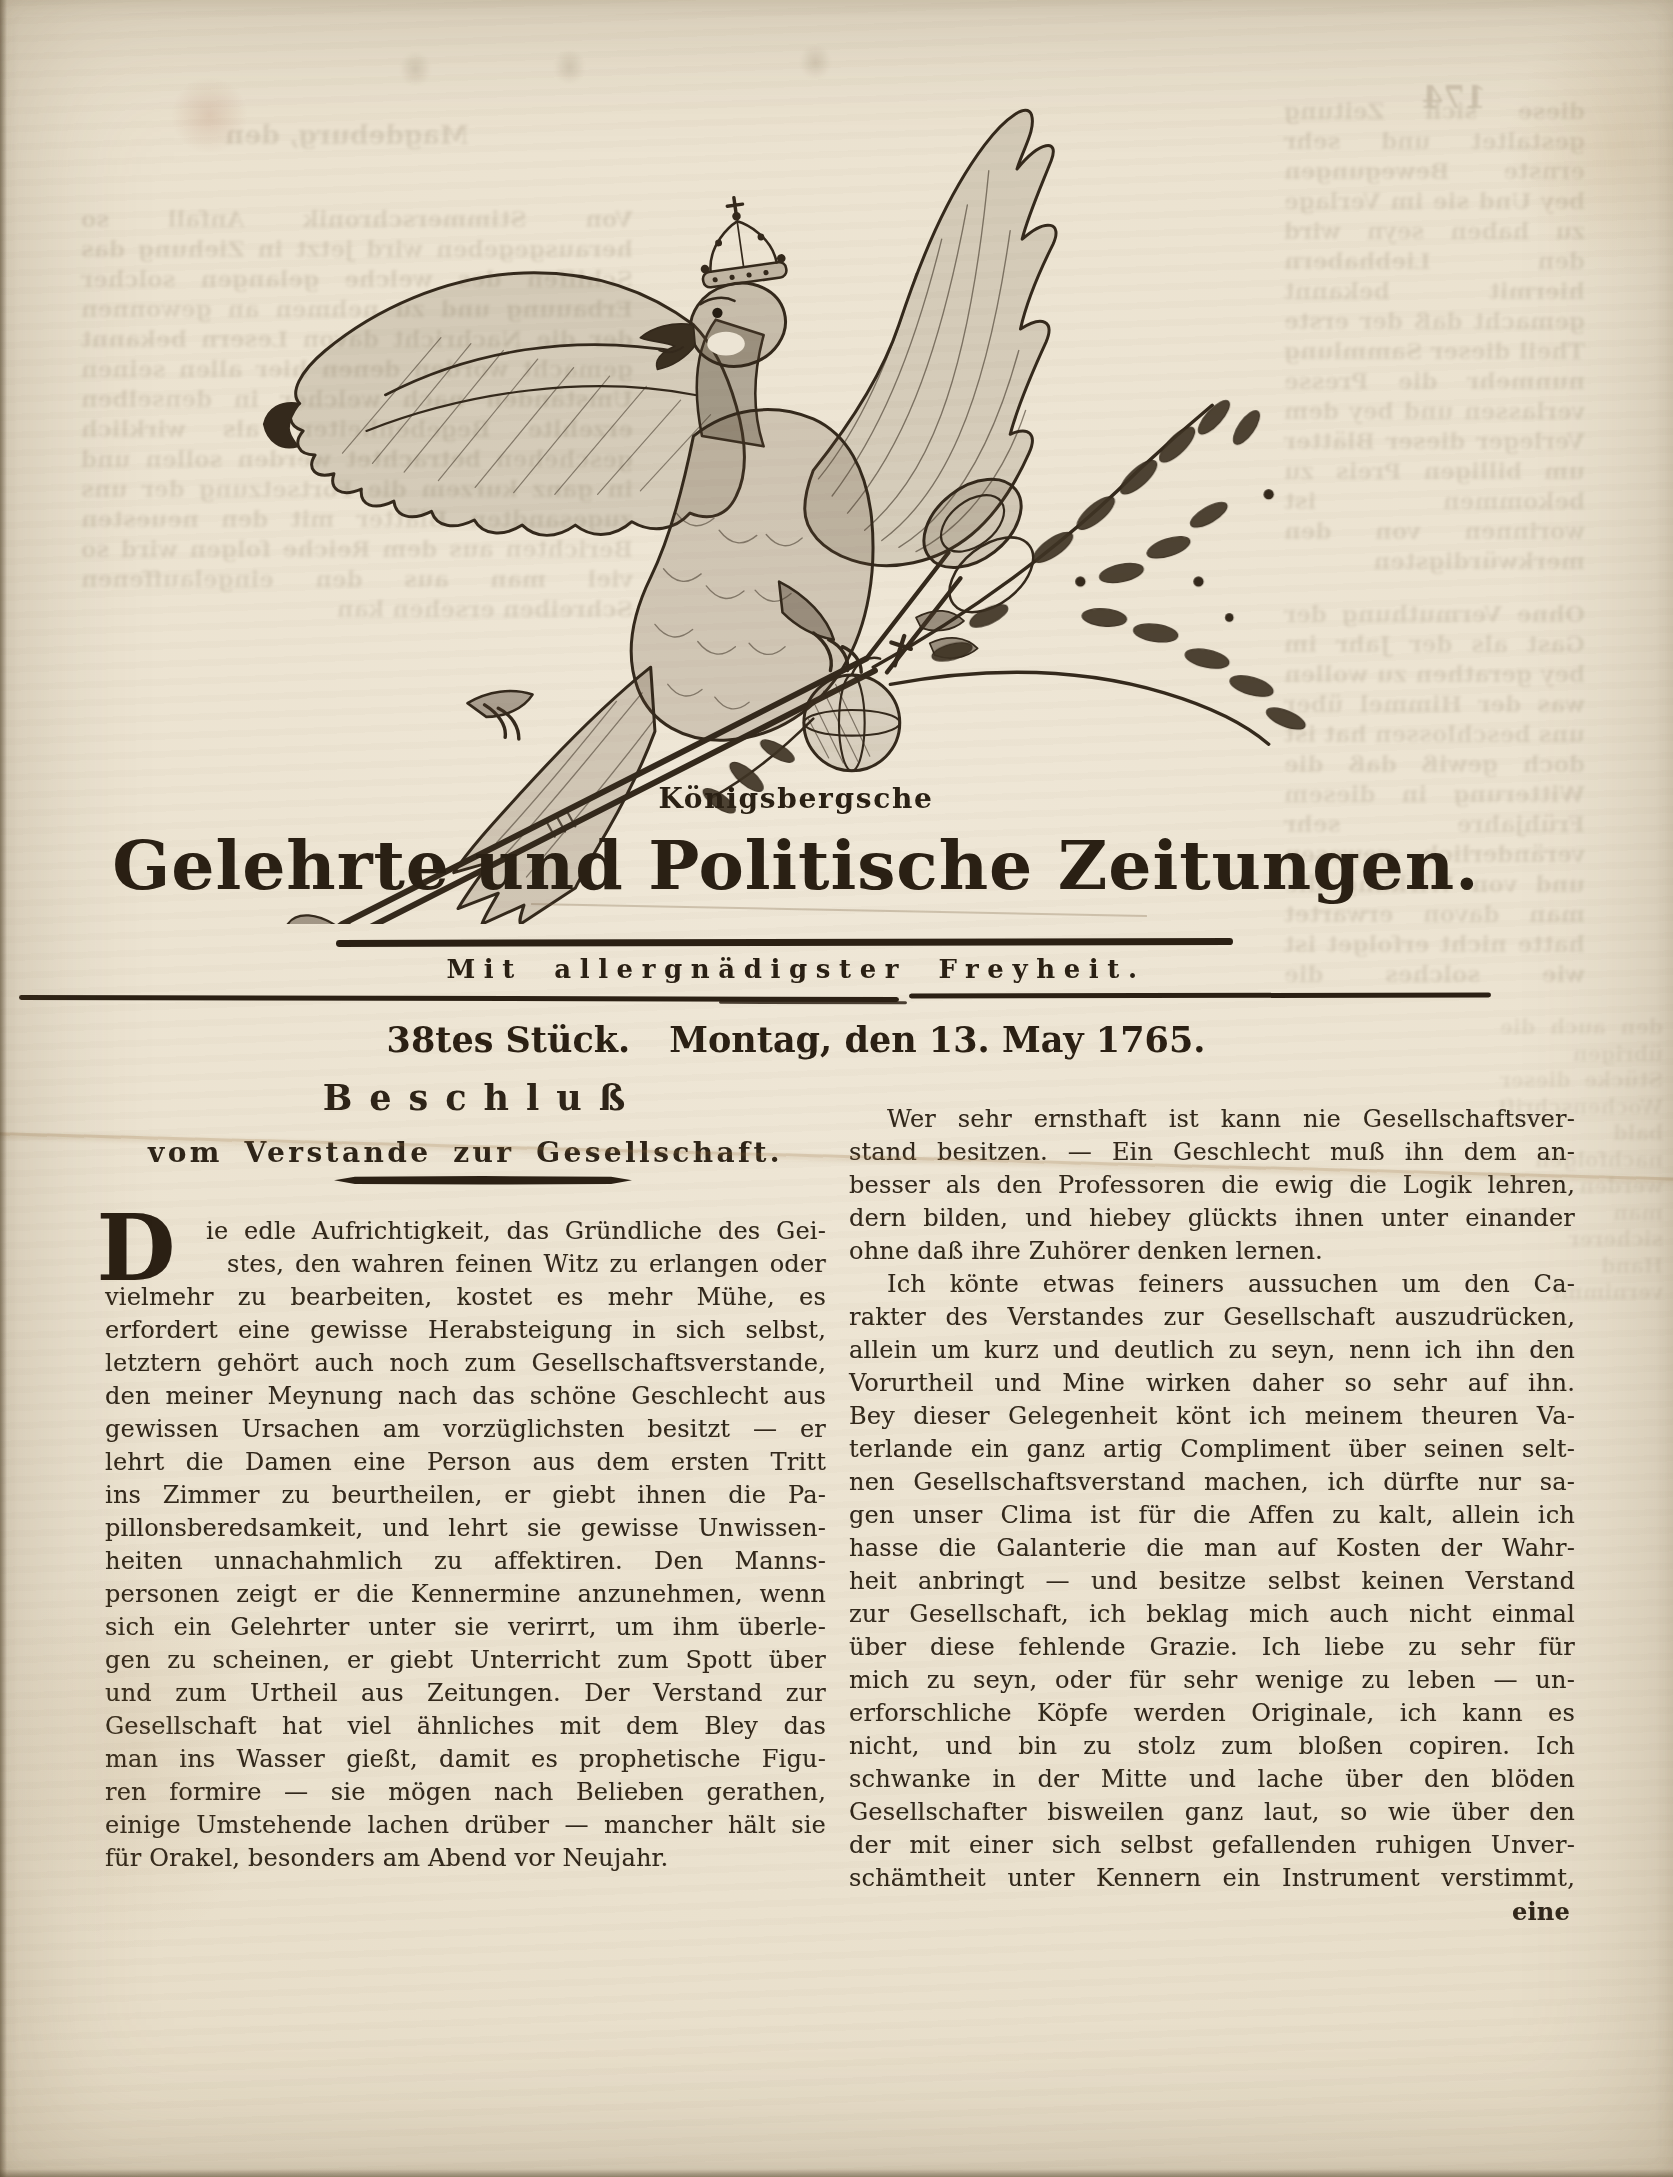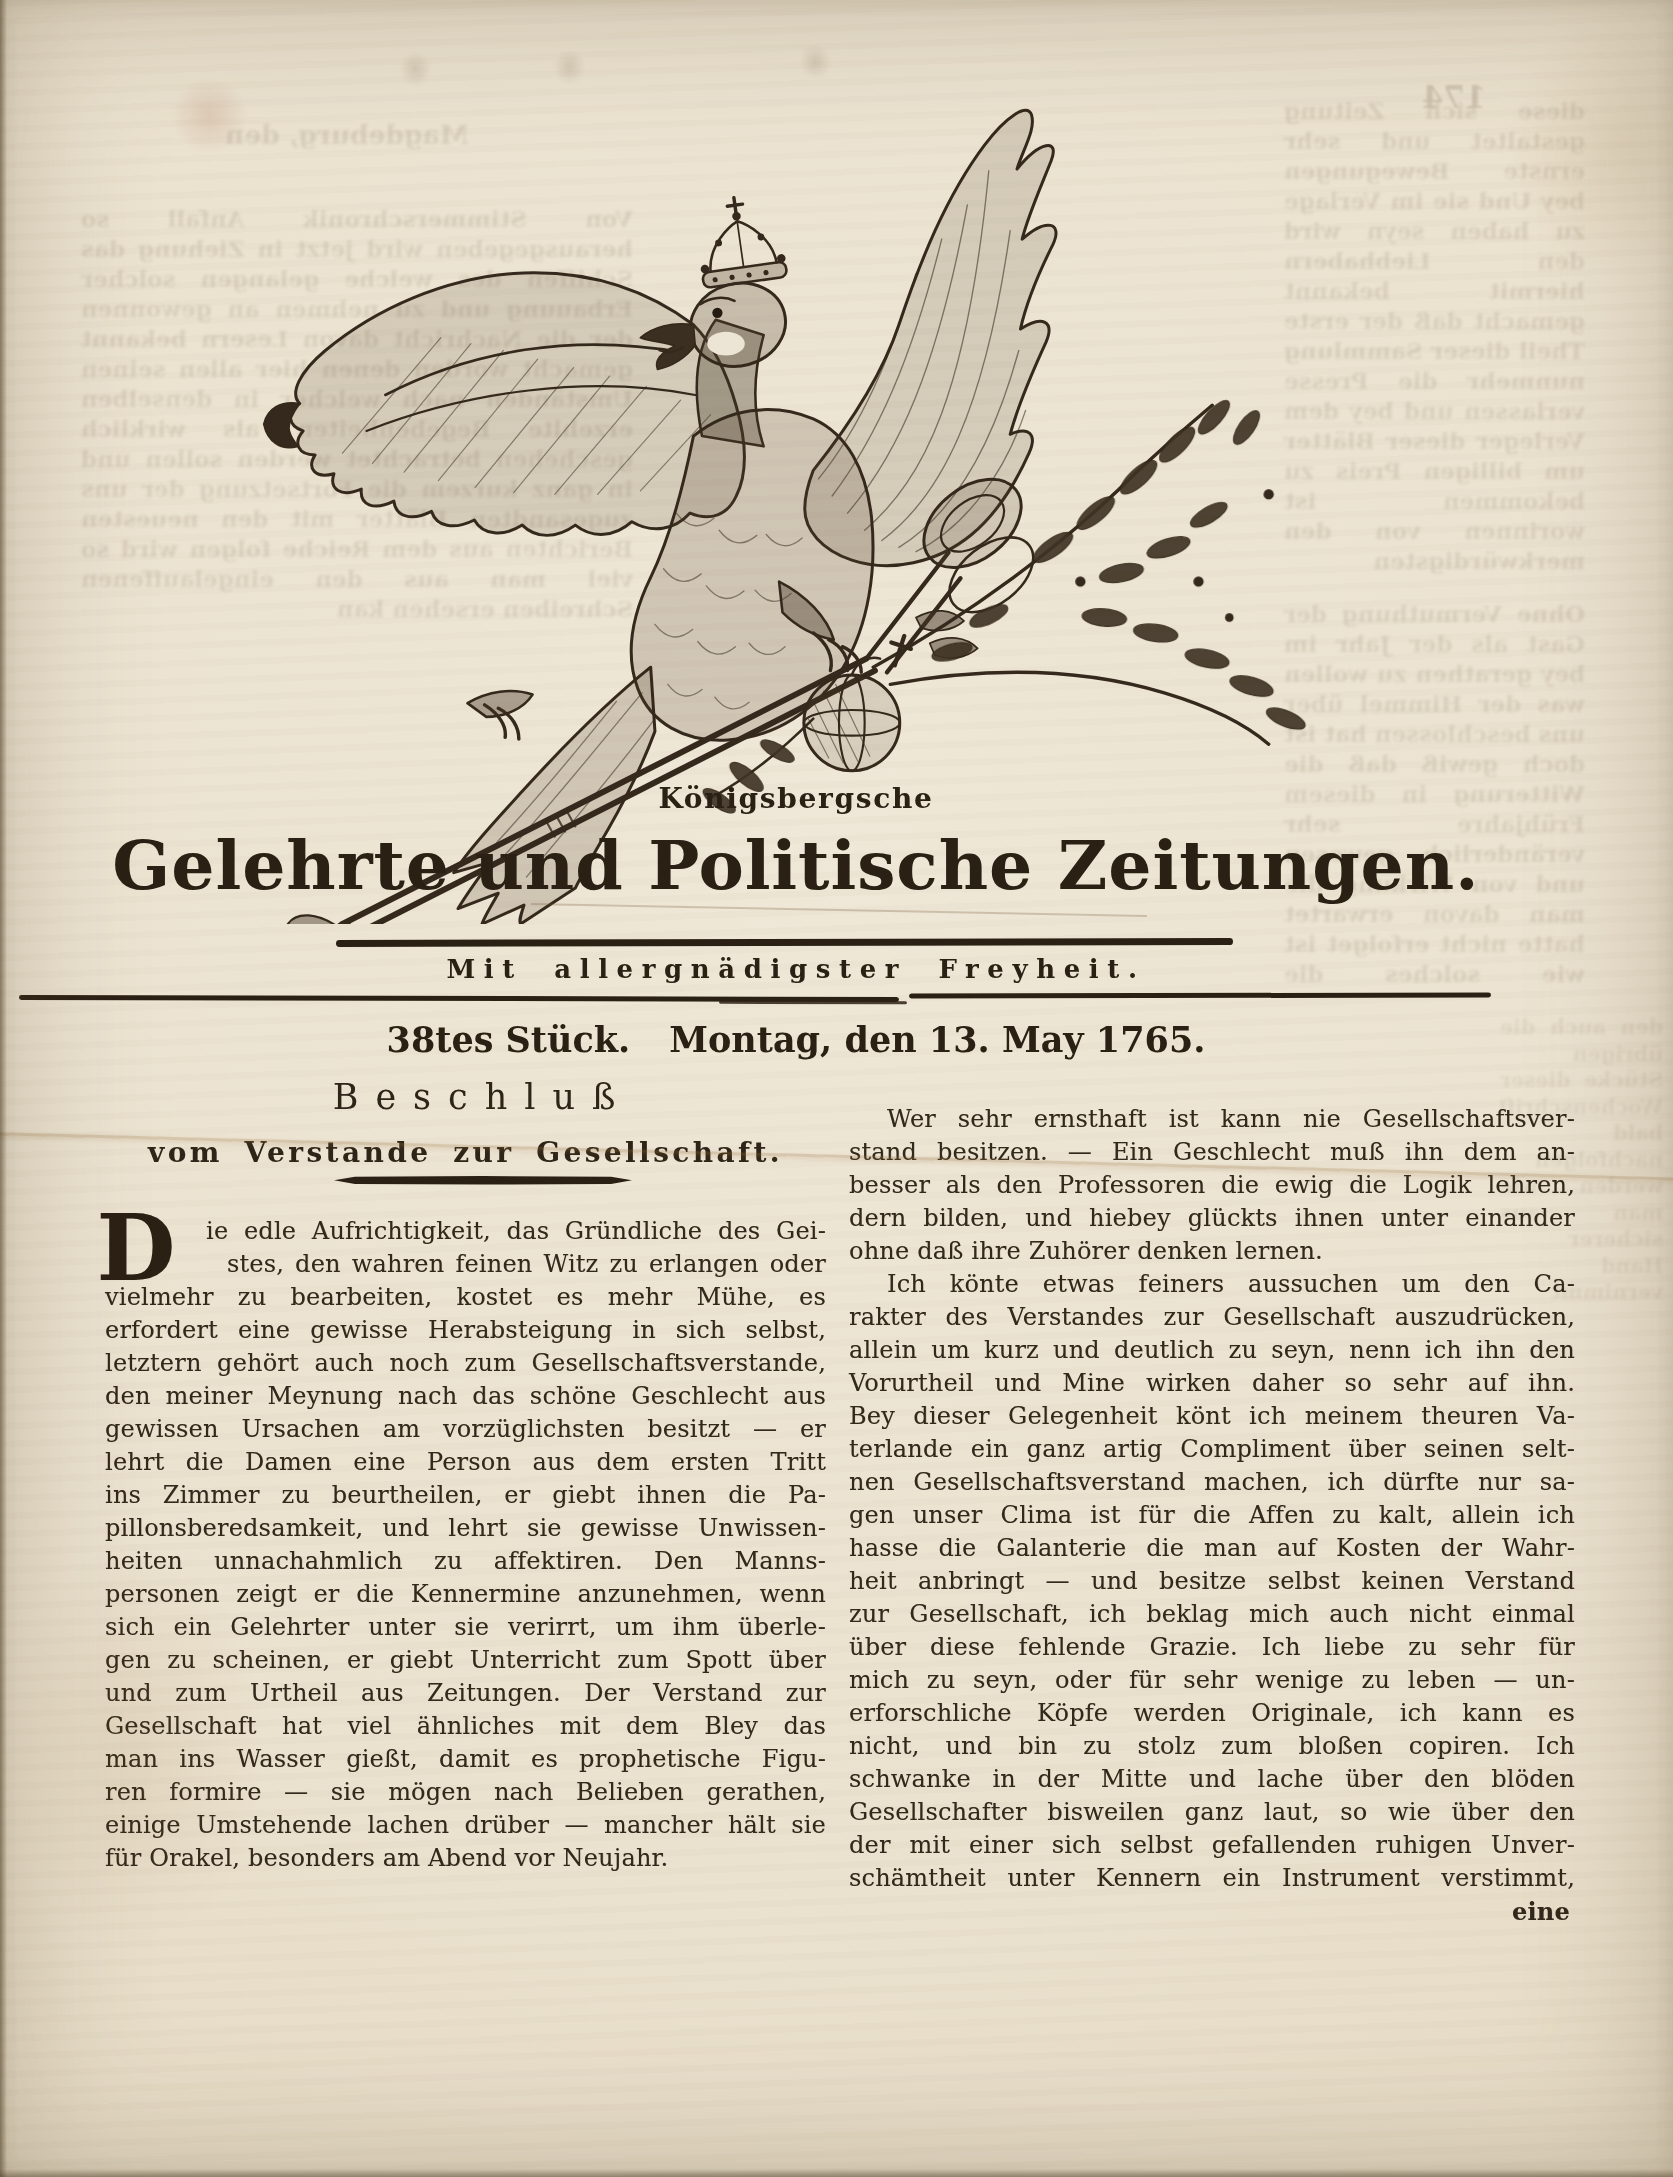--- a/index.html
+++ b/index.html
@@ -57,21 +57,21 @@
     letter-spacing:8.6px;word-spacing:13.7px;}
   .rule{position:absolute;background:#2b2014;border-radius:2.6px;}
   .rl1{left:19px;top:996px;width:880px;height:5.1px;transform:rotate(.12deg);}
   .rl2{left:719px;top:1001px;width:188px;height:3.4px;transform:rotate(.1deg);opacity:.85;}
   .rl3{left:909px;top:993px;width:582px;height:5.1px;transform:rotate(-.1deg);}
   .dateline{position:absolute;left:0;right:0;top:1019px;display:flex;justify-content:center;gap:39px;
     font-size:35px;font-weight:700;color:#2b2014;}
 
   
   .art-head{position:absolute;left:105px;width:721px;text-align:center;color:#2e2418;}
-  .ah1{top:1077px;font-size:35px;font-weight:400;letter-spacing:17px;padding-left:17px;}
+  .ah1{top:1077px;font-size:35px;font-weight:700;letter-spacing:17px;padding-left:17px;}
   .ah2{top:1136px;font-size:28px;font-weight:700;letter-spacing:3.4px;word-spacing:8.6px;}
   .head-rule{position:absolute;left:334px;top:1176px;width:298px;height:8.6px;background:#2b2014;
     clip-path:polygon(0 50%,7% 8%,50% 0,93% 8%,100% 50%,93% 92%,50% 100%,7% 92%);}
 
   
   .col{position:absolute;color:#32281b;font-size:24px;line-height:33px;letter-spacing:0.2px;
     text-shadow:0.3px 0.3px 0 rgba(43,33,24,.28);}
   .col-left{left:105px;top:1215px;width:721px;}
   .col-right{left:849px;top:1073px;width:726px;margin-top:30px;}
   .tl{text-align:justify;text-align-last:justify;white-space:nowrap;}

